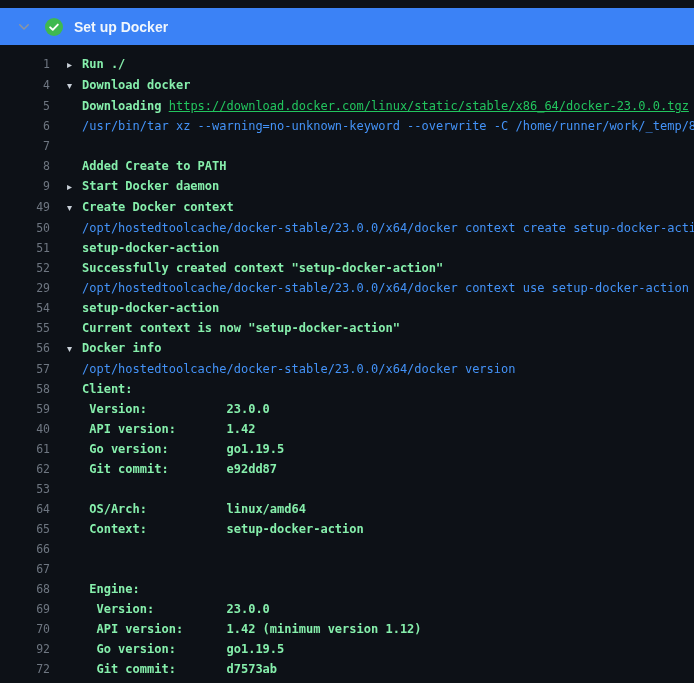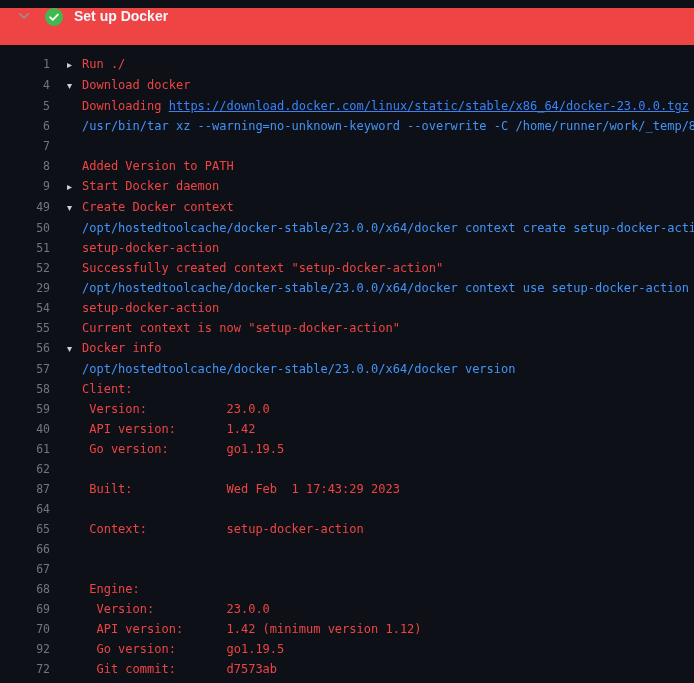--- a/index.html
+++ b/index.html
@@ -7,22 +7,23 @@
   body {
     width: 694px;
     height: 683px;
     background: #0d1117;
     overflow: hidden;
     font-family: "Liberation Sans", sans-serif;
   }
   .step-header {
     margin-top: 8px;
     height: 37px;
-    background: #ef4444;
+    background: #3b82f6;
     display: flex;
+    align-items: center;
     padding: 0 16px;
     cursor: pointer;
   }
   .chev {
     width: 16px; height: 16px;
     display: flex; align-items: center; justify-content: center;
     flex: none;
     margin-right: 13px;
   }
   .status {
@@ -63,23 +64,23 @@
   }
   .content.child { padding-left: 15px; }
   .marker {
     display: inline-block;
     width: 15px;
     color: #c9d1d9;
     font-family: "DejaVu Sans", sans-serif;
     font-size: 10px;
     cursor: pointer;
   }
-  .seg.plain { color: #ef4444; }
+  .seg.plain { color: #86efac; font-weight: bold; }
   .seg.cmd { color: #4493f8; }
-  a.seg.link { color: #3b82f6; text-decoration: underline; cursor: pointer; }
+  a.seg.link { color: #22c55e; text-decoration: underline; cursor: pointer; }
 </style>
 </head>
 <body>
 
 <div class="step-header">
   <span class="chev">
     <svg width="16" height="16" viewBox="0 0 16 16" aria-hidden="true">
       <path fill="#8d96a0" d="M12.78 5.22a.75.75 0 0 1 0 1.06l-4.25 4.25a.75.75 0 0 1-1.06 0L3.22 6.28a.75.75 0 0 1 1.06-1.06L8 8.94l3.72-3.72a.75.75 0 0 1 1.06 0Z"></path>
     </svg>
   </span>
@@ -91,38 +92,38 @@
   </span>
   <span class="title">Set up Docker</span>
 </div>
 
 <div class="log" id="log">
     <div class="row"><a class="num">1</a><span class="content group"><span class="marker">▸</span><span class="seg plain">Run ./</span></span></div>
     <div class="row"><a class="num">4</a><span class="content group"><span class="marker">▾</span><span class="seg plain">Download docker</span></span></div>
     <div class="row"><a class="num">5</a><span class="content child"><span class="seg plain">Downloading </span><a class="seg link">https://download.docker.com/linux/static/stable/x86_64/docker-23.0.0.tgz</a></span></div>
     <div class="row"><a class="num">6</a><span class="content child"><span class="seg cmd">/usr/bin/tar xz --warning=no-unknown-keyword --overwrite -C /home/runner/work/_temp/8c9</span></span></div>
     <div class="row"><a class="num">7</a></div>
-    <div class="row"><a class="num">8</a><span class="content child"><span class="seg plain">Added Version to PATH</span></span></div>
+    <div class="row"><a class="num">8</a><span class="content child"><span class="seg plain">Added Create to PATH</span></span></div>
     <div class="row"><a class="num">9</a><span class="content group"><span class="marker">▸</span><span class="seg plain">Start Docker daemon</span></span></div>
     <div class="row"><a class="num">49</a><span class="content group"><span class="marker">▾</span><span class="seg plain">Create Docker context</span></span></div>
     <div class="row"><a class="num">50</a><span class="content child"><span class="seg cmd">/opt/hostedtoolcache/docker-stable/23.0.0/x64/docker context create setup-docker-action</span></span></div>
     <div class="row"><a class="num">51</a><span class="content child"><span class="seg plain">setup-docker-action</span></span></div>
     <div class="row"><a class="num">52</a><span class="content child"><span class="seg plain">Successfully created context "setup-docker-action"</span></span></div>
     <div class="row"><a class="num">29</a><span class="content child"><span class="seg cmd">/opt/hostedtoolcache/docker-stable/23.0.0/x64/docker context use setup-docker-action</span></span></div>
     <div class="row"><a class="num">54</a><span class="content child"><span class="seg plain">setup-docker-action</span></span></div>
     <div class="row"><a class="num">55</a><span class="content child"><span class="seg plain">Current context is now "setup-docker-action"</span></span></div>
     <div class="row"><a class="num">56</a><span class="content group"><span class="marker">▾</span><span class="seg plain">Docker info</span></span></div>
     <div class="row"><a class="num">57</a><span class="content child"><span class="seg cmd">/opt/hostedtoolcache/docker-stable/23.0.0/x64/docker version</span></span></div>
     <div class="row"><a class="num">58</a><span class="content child"><span class="seg plain">Client:</span></span></div>
     <div class="row"><a class="num">59</a><span class="content child"><span class="seg plain"> Version:           23.0.0</span></span></div>
     <div class="row"><a class="num">40</a><span class="content child"><span class="seg plain"> API version:       1.42</span></span></div>
     <div class="row"><a class="num">61</a><span class="content child"><span class="seg plain"> Go version:        go1.19.5</span></span></div>
-    <div class="row"><a class="num">62</a></div>
-    <div class="row"><a class="num">87</a><span class="content child"><span class="seg plain"> Built:             Wed Feb  1 17:43:29 2023</span></span></div>
-    <div class="row"><a class="num">64</a></div>
+    <div class="row"><a class="num">62</a><span class="content child"><span class="seg plain"> Git commit:        e92dd87</span></span></div>
+    <div class="row"><a class="num">53</a></div>
+    <div class="row"><a class="num">64</a><span class="content child"><span class="seg plain"> OS/Arch:           linux/amd64</span></span></div>
     <div class="row"><a class="num">65</a><span class="content child"><span class="seg plain"> Context:           setup-docker-action</span></span></div>
     <div class="row"><a class="num">66</a><span class="content child"></span></div>
     <div class="row"><a class="num">67</a></div>
     <div class="row"><a class="num">68</a><span class="content child"><span class="seg plain"> Engine:</span></span></div>
     <div class="row"><a class="num">69</a><span class="content child"><span class="seg plain">  Version:          23.0.0</span></span></div>
     <div class="row"><a class="num">70</a><span class="content child"><span class="seg plain">  API version:      1.42 (minimum version 1.12)</span></span></div>
     <div class="row"><a class="num">92</a><span class="content child"><span class="seg plain">  Go version:       go1.19.5</span></span></div>
     <div class="row"><a class="num">72</a><span class="content child"><span class="seg plain">  Git commit:       d7573ab</span></span></div>
   </div>
 

